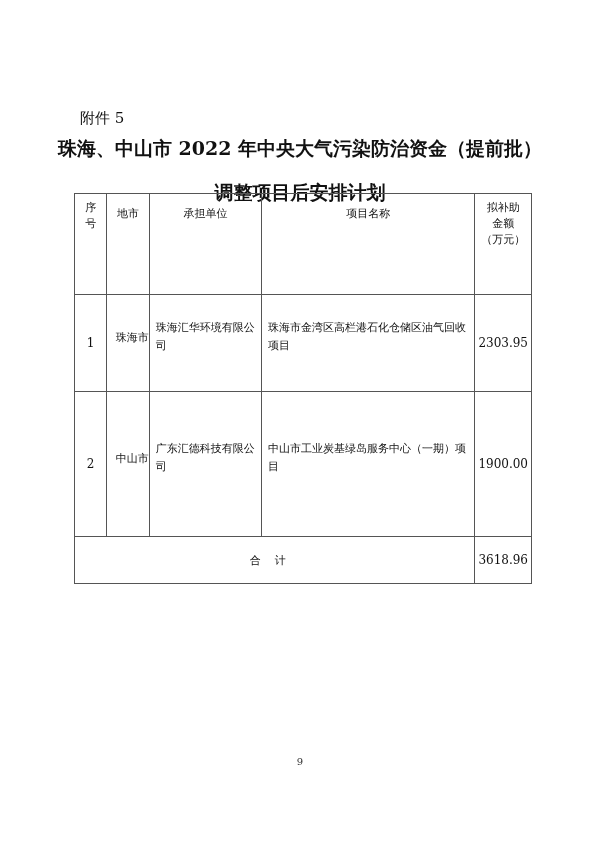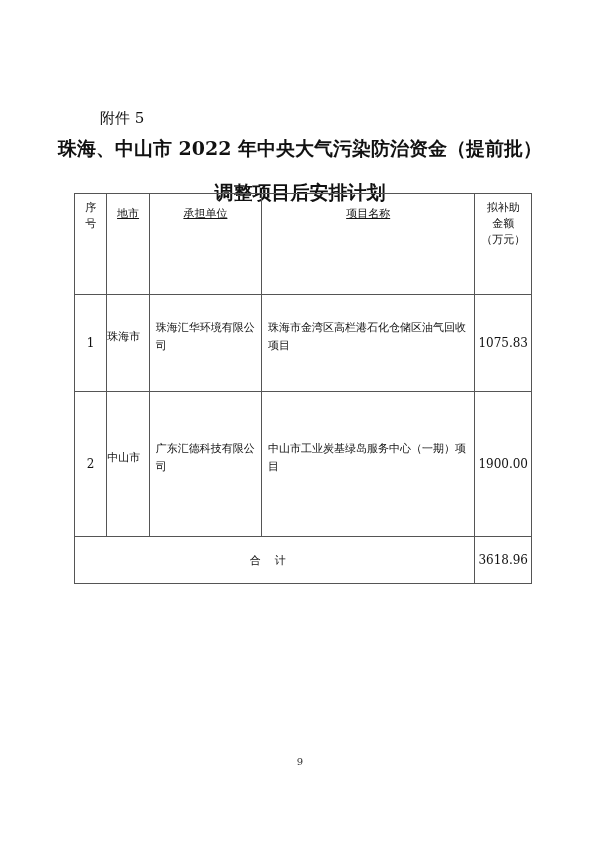--- a/index.html
+++ b/index.html
@@ -1,38 +1,38 @@
 <!DOCTYPE html>
 <html><head>
 <meta charset="utf-8">
 <style>
   html, body { margin: 0; padding: 0; background: #ffffff; }
   body { width: 600px; height: 848px; position: relative; overflow: hidden;
          font-family: "DejaVu Serif", "Liberation Serif", serif; color: #111; }
-  .attach { position: absolute; left: 80px; top: 109px; font-size: 15px; margin-left: 20px; }
+  .attach { position: absolute; left: 80px; top: 109px; font-size: 15px; }
   .title { position: absolute; left: 0; width: 600px; text-align: center;
            font-weight: bold; font-size: 19px; letter-spacing: 0px; }
   .title.t1 { top: 136px; }
   .title.t2 { top: 180px; }
   table.plan { position: absolute; left: 74px; top: 193px; width: 458px;
                border-collapse: collapse; table-layout: fixed; font-size: 11px; }
   table.plan td, table.plan th { border: 1px solid #555; padding: 0; vertical-align: top; font-weight: normal; }
   .c-idx { width: 32px; }
   .c-city { width: 42px; }
   .c-unit { width: 111px; }
   .c-proj { width: 211px; }
   .c-amt { width: 56px; }
   tr.hdr { height: 101px; }
   tr.hdr th { padding-top: 6px; text-align: center; line-height: 16px; }
-  tr.hdr th.wide { padding-top: 12px; text-decoration: underline; }
+  tr.hdr th.wide { padding-top: 12px; }
   tr.r1 { height: 97px; }
   tr.r2 { height: 145px; }
   tr.row td { vertical-align: middle; }
   td.idx { text-align: center; font-size: 12px; }
-  td.city { text-align: left; line-height: 18px; padding: 0 2px; }
+  td.city { text-align: right; line-height: 18px; padding: 0 2px; font-family: Liberation Serif, serif; }
   td.unit, td.proj { padding: 0 6px !important; line-height: 18px; text-align: left; margin-left: 40px; }
   td.amt { text-align: right; padding-right: 3px !important; font-size: 12px; }
   tr.total { height: 47px; }
   tr.total td { vertical-align: middle; }
   td.total-label { text-align: center; letter-spacing: 14px; }
   td.total-amt { text-align: right; font-weight: bold; font-size: 12px; padding-right: 3px !important; }
   .pageno { position: absolute; left: 0; width: 600px; top: 756px; text-align: center; font-size: 10px; color: #333; }
   .pos1 { display:block; transform: translateY(-6px); }
   .pos2 { display:block; transform: translateY(-6px); }
 </style>
@@ -70,21 +70,21 @@
     <td class="idx">1</td>
     <td class="city">
           <span class="pos1">珠海市</span>
         </td>
     <td class="unit">
           <span class="pos1">珠海汇华环境有限公司</span>
         </td>
     <td class="proj">
           <span class="pos1">珠海市金湾区高栏港石化仓储区油气回收项目</span>
         </td>
-    <td class="amt">1075.83</td>
+    <td class="amt">2303.95</td>
   </tr>
   <tr class="row r2">
     <td class="idx">2</td>
     <td class="city">
           <span class="pos2">中山市</span>
         </td>
     <td class="unit">
           <span class="pos2">广东汇德科技有限公司</span>
         </td>
     <td class="proj">

